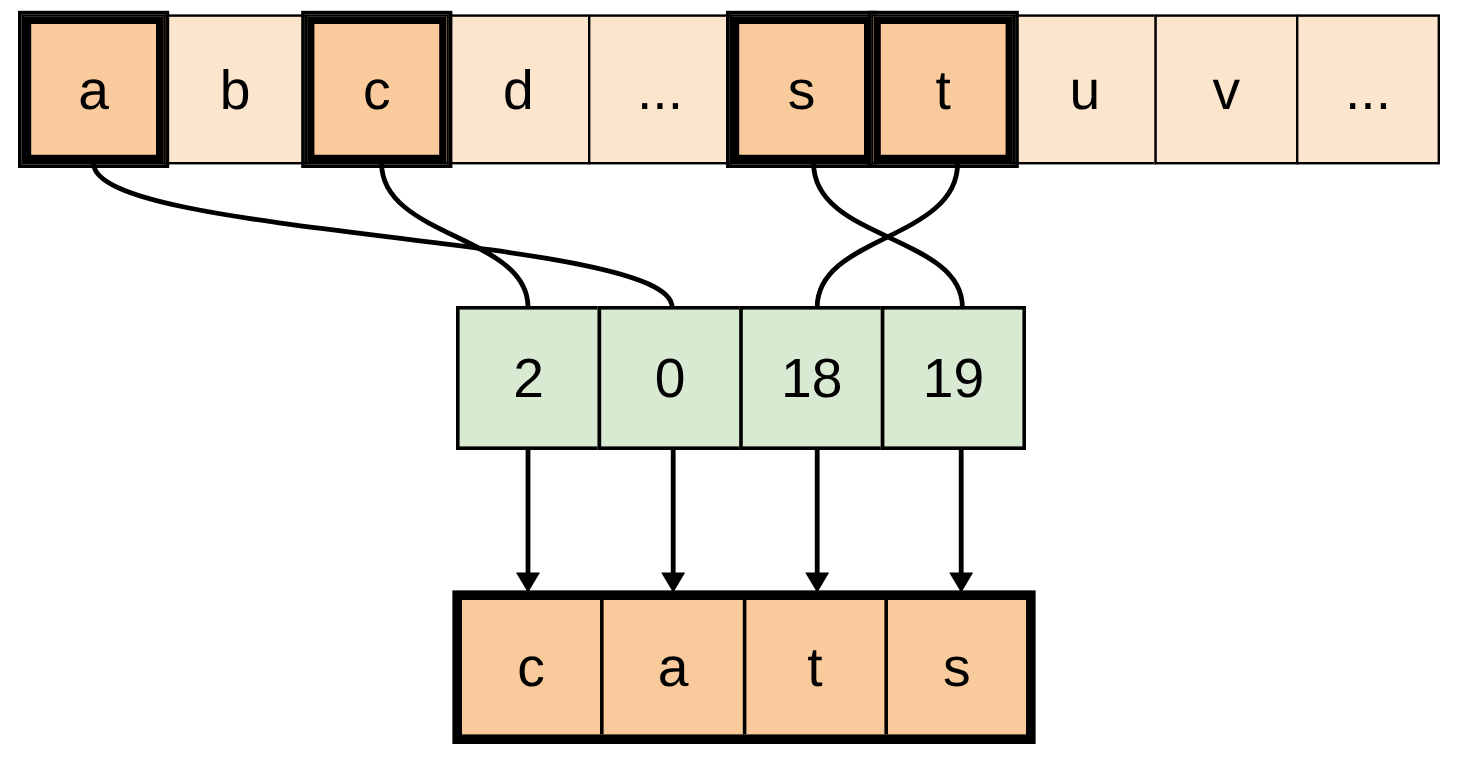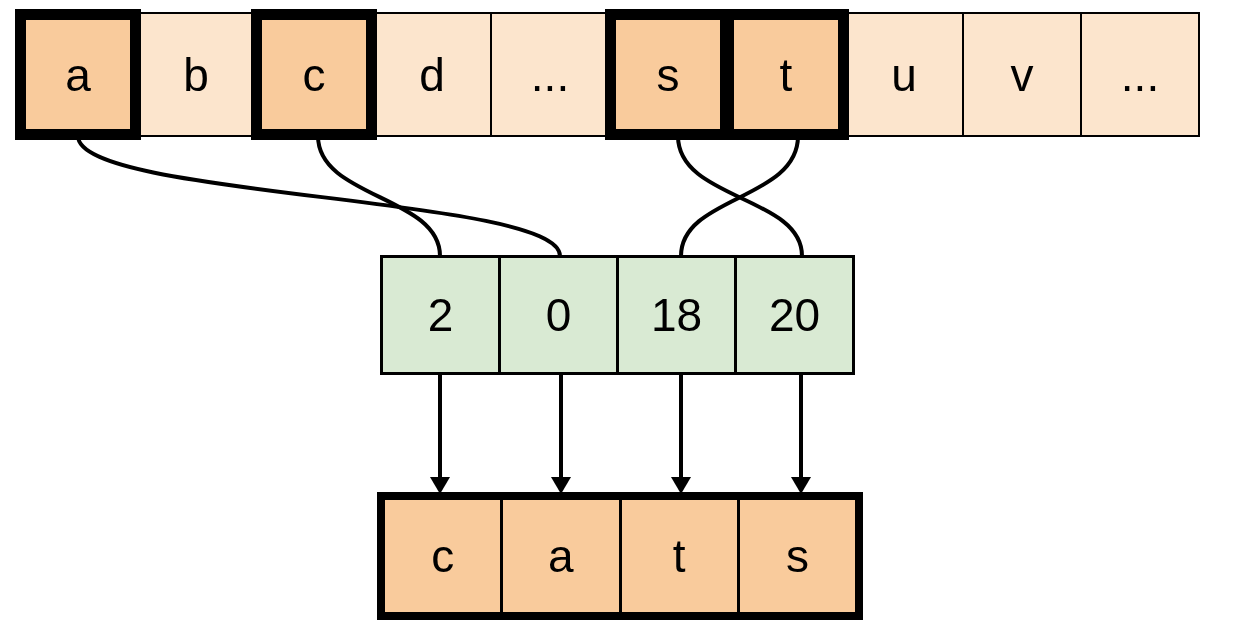--- a/index.html
+++ b/index.html
@@ -106,21 +106,21 @@
     <div class="cell hl">t</div>
     <div class="cell">u</div>
     <div class="cell">v</div>
     <div class="cell">...</div>
   </div>
 
   <div class="row" id="index-row">
     <div class="cell">2</div>
     <div class="cell">0</div>
     <div class="cell">18</div>
-    <div class="cell">20</div>
+    <div class="cell">19</div>
   </div>
 
   <div id="word-row">
     <div class="wcell">c</div>
     <div class="wcell">a</div>
     <div class="wcell">t</div>
     <div class="wcell">s</div>
   </div>
 
   <svg id="connector-svg" width="1236" height="635" viewBox="0 0 1236 635">

